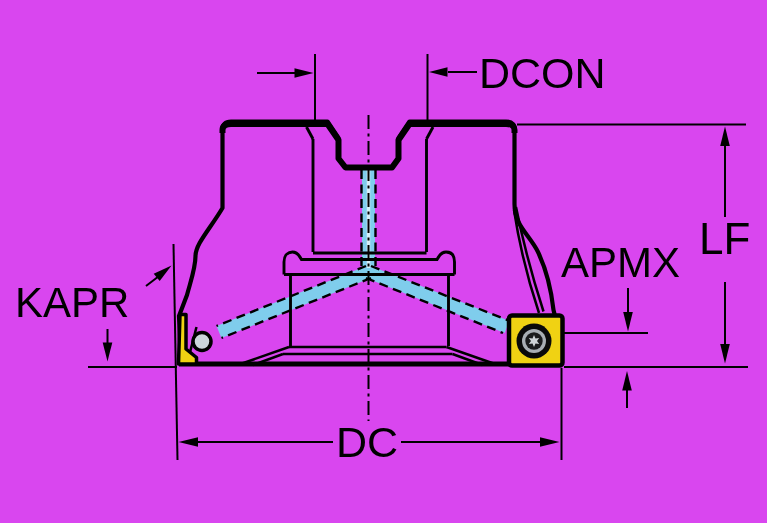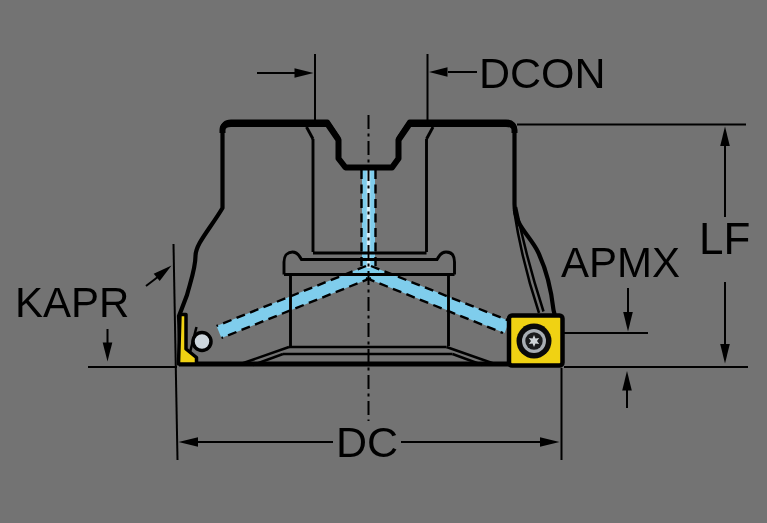--- a/index.html
+++ b/index.html
@@ -1,16 +1,16 @@
 <!DOCTYPE html>
 <html><head>
 <meta charset="utf-8">
 <style>
   html,body{margin:0;padding:0;background:#fff;}
-  .stage{position:relative;width:767px;height:523px;background:#737373;overflow:hidden;
+  .stage{position:relative;width:767px;height:523px;background:#d946ef;overflow:hidden;
          font-family:"Liberation Sans",sans-serif;}
   svg{display:block;}
   text{font-family:"Liberation Sans",sans-serif;fill:#000;}
   .ln{stroke:#000;stroke-width:2;fill:none;}
   .ln25{stroke:#000;stroke-width:2.5;fill:none;}
   .ln3{stroke:#000;stroke-width:2.9;fill:none;}
   .thick{stroke:#000;stroke-width:4.2;fill:none;stroke-linejoin:round;}
   .band6{stroke:#000;stroke-width:6;fill:none;stroke-linejoin:round;}
   .face5{stroke:#000;stroke-width:5;fill:none;}
   .arr{fill:#000;stroke:none;}

